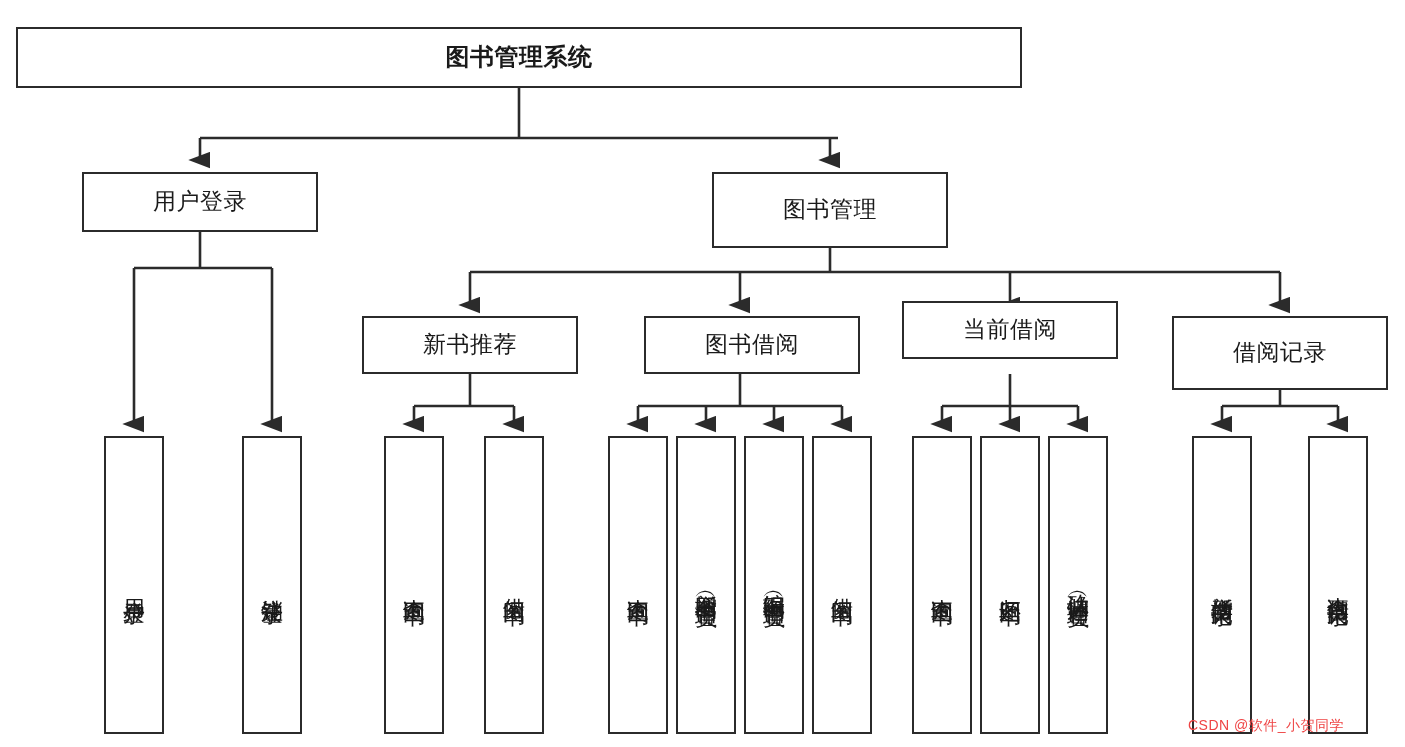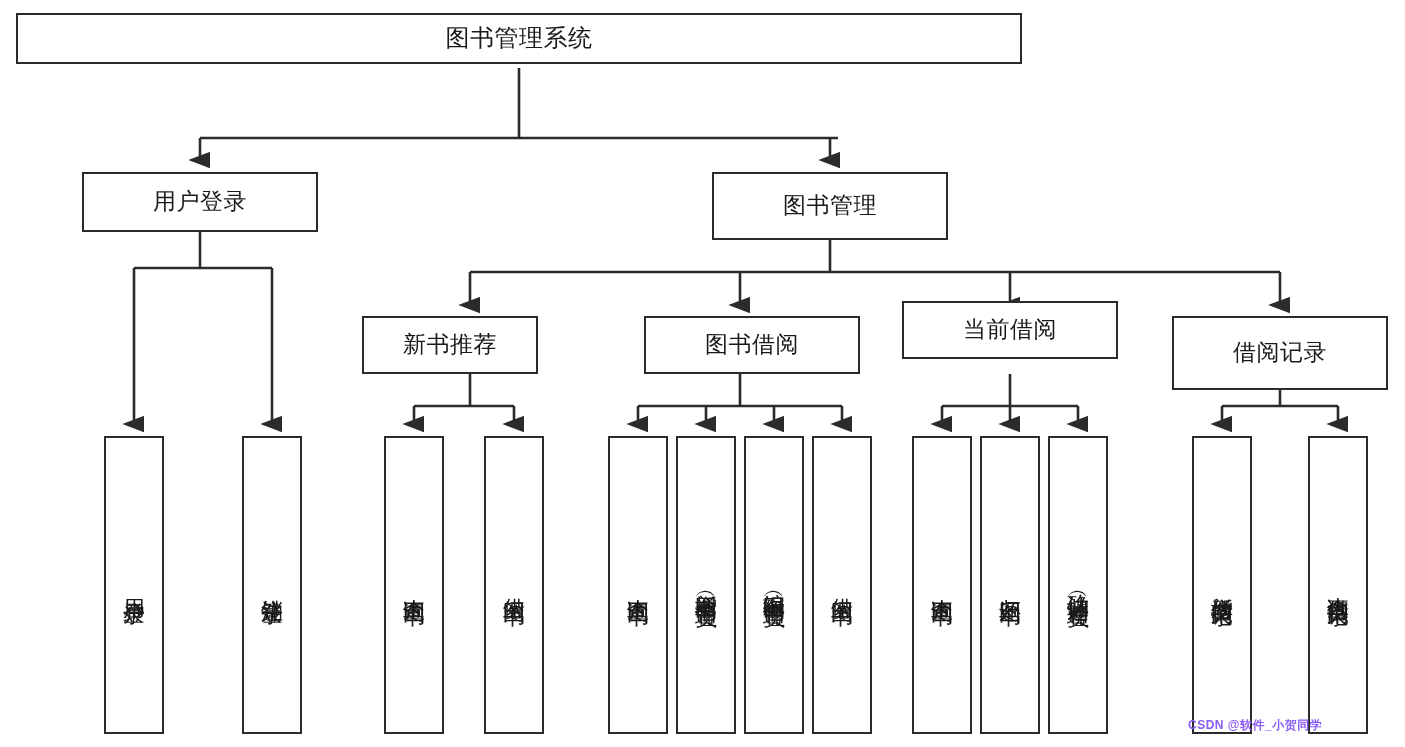--- a/index.html
+++ b/index.html
@@ -48,25 +48,24 @@
     text-orientation: upright;
     font-size: 22px;
     letter-spacing: 2px;
     line-height: 1.0;
   }
   .node.root .node-label {
     font-size: 24px;
   }
   .watermark {
     position: absolute;
-    color: #8b5cf6;
-    font-size: 12px;
+    color: #ef4444;
+    font-size: 14px;
     white-space: nowrap;
     letter-spacing: 0.5px;
-    font-weight: bold;
   }
 </style>
 </head>
 <body>
 
 <div id="canvas">
 
   <svg id="edges" viewBox="0 0 1405 747" xmlns="http://www.w3.org/2000/svg">
     <defs>
       <marker id="arrow" markerWidth="10" markerHeight="10" refX="3.2" refY="4" orient="auto" markerUnits="strokeWidth">
@@ -110,32 +109,32 @@
       <path d="M1010,406 L1010,424" marker-end="url(#arrow)"></path>
       <path d="M1078,406 L1078,424" marker-end="url(#arrow)"></path>
 
       <path d="M1280,374 L1280,406"></path>
       <path d="M1222,406 L1338,406"></path>
       <path d="M1222,406 L1222,424" marker-end="url(#arrow)"></path>
       <path d="M1338,406 L1338,424" marker-end="url(#arrow)"></path>
     </g>
   </svg>
 
-  <div class="node horizontal root" style="left:16px; top:13px; width:1006px; height:51px;">
+  <div class="node horizontal root" style="left:16px; top:27px; width:1006px; height:61px;font-weight:bold;">
     <span class="node-label">图书管理系统</span>
   </div>
 
   <div class="node horizontal" style="left:82px; top:172px; width:236px; height:60px;">
     <span class="node-label">用户登录</span>
   </div>
-  <div class="node horizontal" style="left:712px; top:172px; width:236px; height:68px;">
+  <div class="node horizontal" style="left:712px; top:172px; width:236px; height:76px;">
     <span class="node-label">图书管理</span>
   </div>
 
-  <div class="node horizontal" style="left:362px; top:316px; width:176px; height:58px;">
+  <div class="node horizontal" style="left:362px; top:316px; width:216px; height:58px;">
     <span class="node-label">新书推荐</span>
   </div>
   <div class="node horizontal" style="left:632px; top:316px; width:216px; height:58px;margin-left:12px;">
     <span class="node-label">图书借阅</span>
   </div>
   <div class="node horizontal" style="left:902px; top:301px; width:216px; height:58px;">
     <span class="node-label">当前借阅</span>
   </div>
   <div class="node horizontal" style="left:1172px; top:316px; width:216px; height:74px;">
     <span class="node-label">借阅记录</span>

